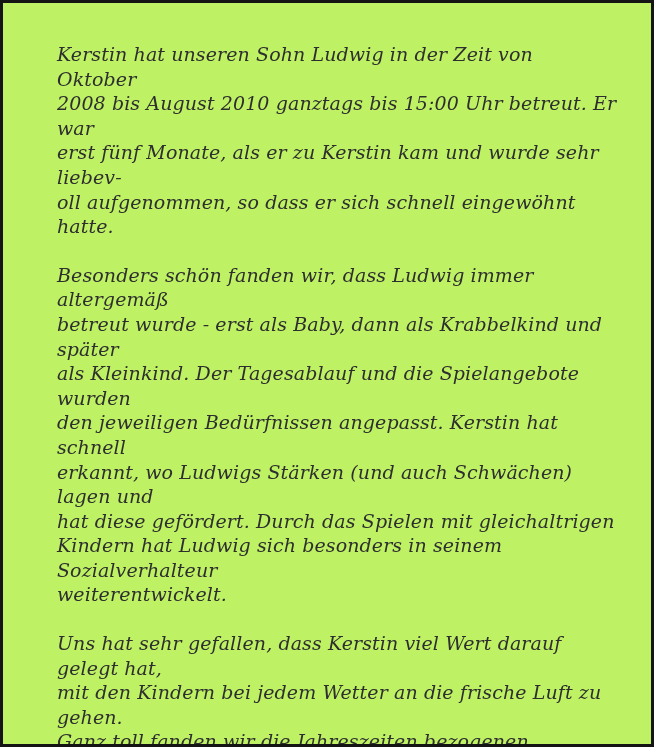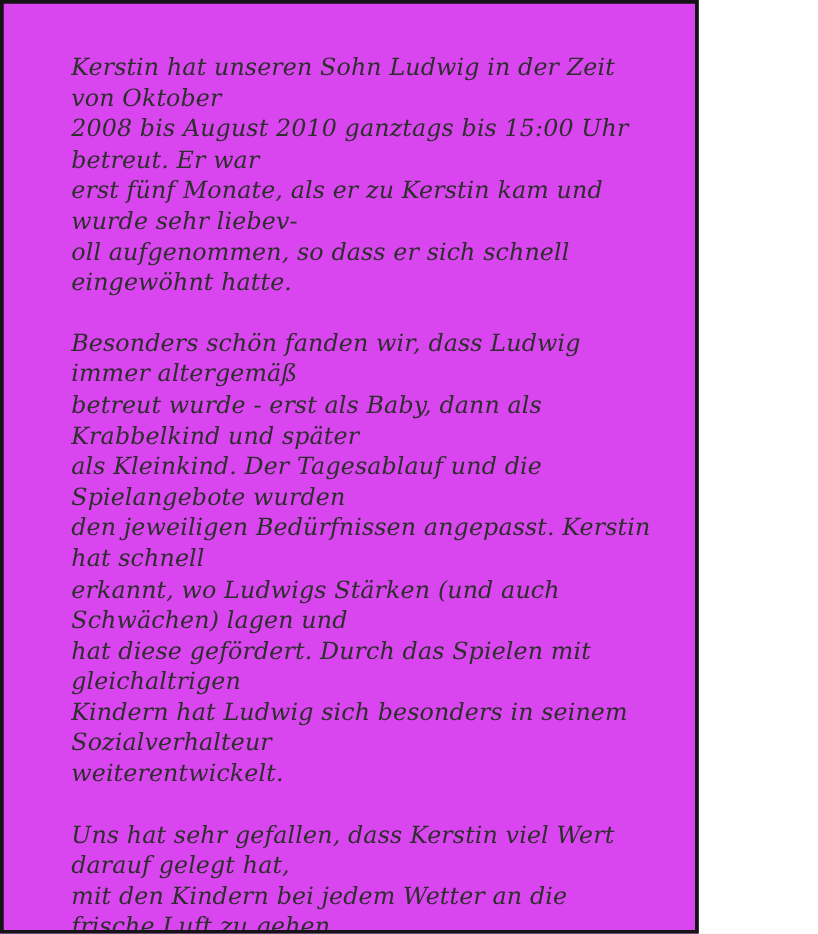--- a/index.html
+++ b/index.html
@@ -2,25 +2,25 @@
 <html><head>
 <meta charset="utf-8">
 <style>
   html, body {
     margin: 0;
     padding: 0;
     background: #ffffff;
   }
   .page {
     position: relative;
-    width: 559px;
+    width: 654px;
     height: 747px;
     box-sizing: border-box;
     border: 3px solid #141414;
-    background: #d946ef;
+    background: #bef264;
     overflow: hidden;
     font-family: "DejaVu Serif", serif;
     font-style: italic;
     color: #2e2e2e;
   }
   .letter-body {
     padding: 39px 34px 0 54px;
   }
   .para {
     margin: 0 0 24px 0;

